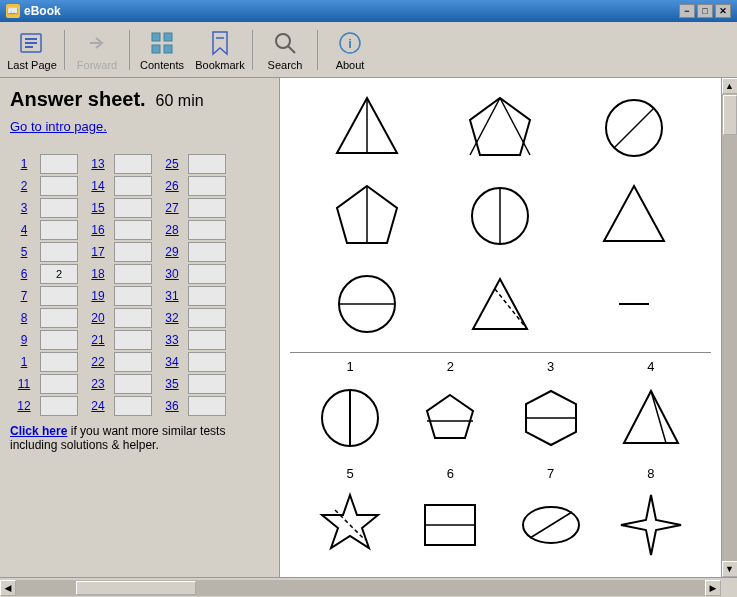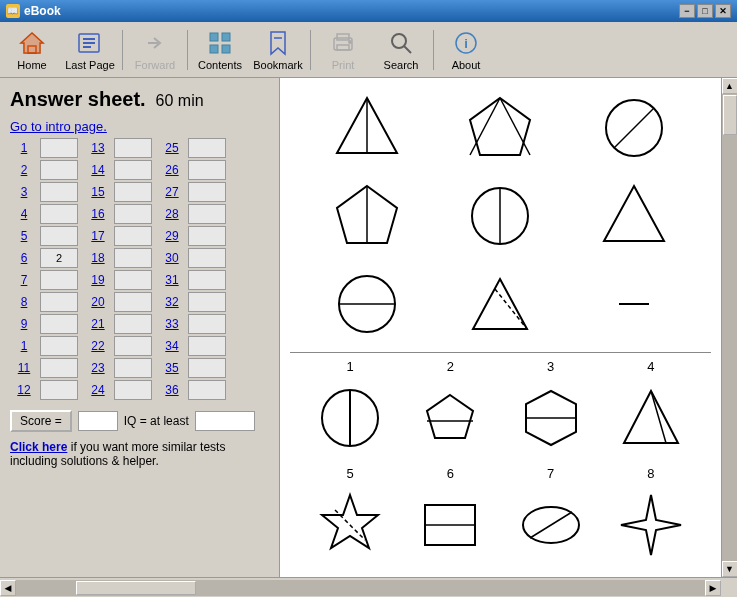--- a/index.html
+++ b/index.html
@@ -49,21 +49,21 @@
     .left-panel {
       width: 280px;
       background: #d4d0c8;
       padding: 10px 10px;
       overflow-y: auto;
       flex-shrink: 0;
       border-right: 1px solid #999;
     }
     .answer-title { font-size: 20px; font-weight: bold; color: #000; }
     .time-label { font-size: 16px; color: #000; margin-left: 10px; }
-    .go-to-link { color: #0000cc; text-decoration: underline; cursor: pointer; font-size: 13px; margin: 8px 0 4px 0; display: block; }
+    .go-to-link { color: #0000cc; text-decoration: underline; cursor: pointer; font-size: 13px; margin: 8px 0 20px 0; display: block; }
     .answer-num { color: #0000cc; text-decoration: underline; cursor: pointer; font-size: 12px; text-align: center; line-height: 20px; }
     .answer-input {
       width: 38px; height: 20px; background: #e8e8e8; border: 1px solid #999;
       font-size: 11px; text-align: center;
     }
     .score-row { display: flex; align-items: center; gap: 6px; margin-top: 10px; }
     .score-btn {
       background: #d4d0c8; border: 2px outset #fff; padding: 2px 8px; font-size: 12px; cursor: pointer;
     }
     .score-input { width: 40px; height: 20px; border: 1px solid #999; background: #fff; }
@@ -122,30 +122,20 @@
     <div class="title-bar-btn">−</div>
     <div class="title-bar-btn">□</div>
     <div class="title-bar-btn">✕</div>
   </div>
 </div>
 
 <div class="toolbar">
   <div class="toolbar-btn">
     <div class="tb-icon">
       <svg width="26" height="26" viewBox="0 0 26 26">
-        <polygon points="13,3 2,13 5,13 5,23 21,23 21,13 24,13" fill="none" stroke="#c04000" stroke-width="1.5"></polygon>
-        <rect x="9" y="16" width="8" height="7" fill="none" stroke="#c04000" stroke-width="1.5"></rect>
-        <polygon points="13,3 2,13 5,13 5,23 21,23 21,13 24,13" fill="#e06020" opacity="0.4"></polygon>
-      </svg>
-    </div>
-    <span>Home</span>
-  </div>
-  <div class="toolbar-btn">
-    <div class="tb-icon">
-      <svg width="26" height="26" viewBox="0 0 26 26">
         <rect x="2" y="4" width="20" height="18" rx="1" fill="none" stroke="#4060c0" stroke-width="1.5"></rect>
         <rect x="6" y="8" width="12" height="2" fill="#4060c0"></rect>
         <rect x="6" y="12" width="12" height="2" fill="#4060c0"></rect>
         <rect x="6" y="16" width="8" height="2" fill="#4060c0"></rect>
       </svg>
     </div>
     <span>Last Page</span>
   </div>
   <div class="toolbar-separator"></div>
   <div class="toolbar-btn disabled">
@@ -171,31 +161,20 @@
   <div class="toolbar-btn">
     <div class="tb-icon">
       <svg width="26" height="26" viewBox="0 0 26 26">
         <polygon points="6,2 20,2 20,24 13,18 6,24" fill="none" stroke="#4060c0" stroke-width="1.5"></polygon>
         <line x1="9" y1="8" x2="17" y2="8" stroke="#4060c0" stroke-width="1.5"></line>
       </svg>
     </div>
     <span>Bookmark</span>
   </div>
   <div class="toolbar-separator"></div>
-  <div class="toolbar-btn disabled">
-    <div class="tb-icon">
-      <svg width="26" height="26" viewBox="0 0 26 26">
-        <rect x="4" y="8" width="18" height="12" rx="2" fill="none" stroke="#aaa" stroke-width="1.5"></rect>
-        <rect x="7" y="4" width="12" height="6" fill="none" stroke="#aaa" stroke-width="1.5"></rect>
-        <rect x="7" y="15" width="12" height="5" fill="none" stroke="#aaa" stroke-width="1.5"></rect>
-        <circle cx="20" cy="12" r="2" fill="#aaa"></circle>
-      </svg>
-    </div>
-    <span>Print</span>
-  </div>
   <div class="toolbar-btn">
     <div class="tb-icon">
       <svg width="26" height="26" viewBox="0 0 26 26">
         <circle cx="11" cy="11" r="7" fill="none" stroke="#606060" stroke-width="2"></circle>
         <line x1="16" y1="16" x2="23" y2="23" stroke="#606060" stroke-width="2"></line>
       </svg>
     </div>
     <span>Search</span>
   </div>
   <div class="toolbar-separator"></div>
@@ -323,26 +302,20 @@
       <span class="answer-num">12</span>
       <input class="answer-input" type="text" value="" style="">
       <span class="answer-num">24</span>
       <input class="answer-input" type="text" value="" style="">
       <span class="answer-num">36</span>
       <input class="answer-input" type="text" value="" style="">
       <span></span>
         <span></span>
     </div>
 
-    <div class="score-row">
-      <button class="score-btn">Score =</button>
-      <input class="score-input" type="text" value="" style="">
-      <span class="iq-label">IQ = at least</span>
-      <input class="iq-input" type="text" value="" style="">
-    </div>
 
     <div class="click-here-row">
       <a class="click-link">Click here</a><span> if you want more similar tests including solutions &amp; helper.</span>
     </div>
   </div>
 
   <div style="display:flex; flex:1; overflow:hidden;">
     <div class="right-panel">
 
       <div style="display:flex; justify-content:space-around; margin-bottom:8px; padding:0 10px;">

